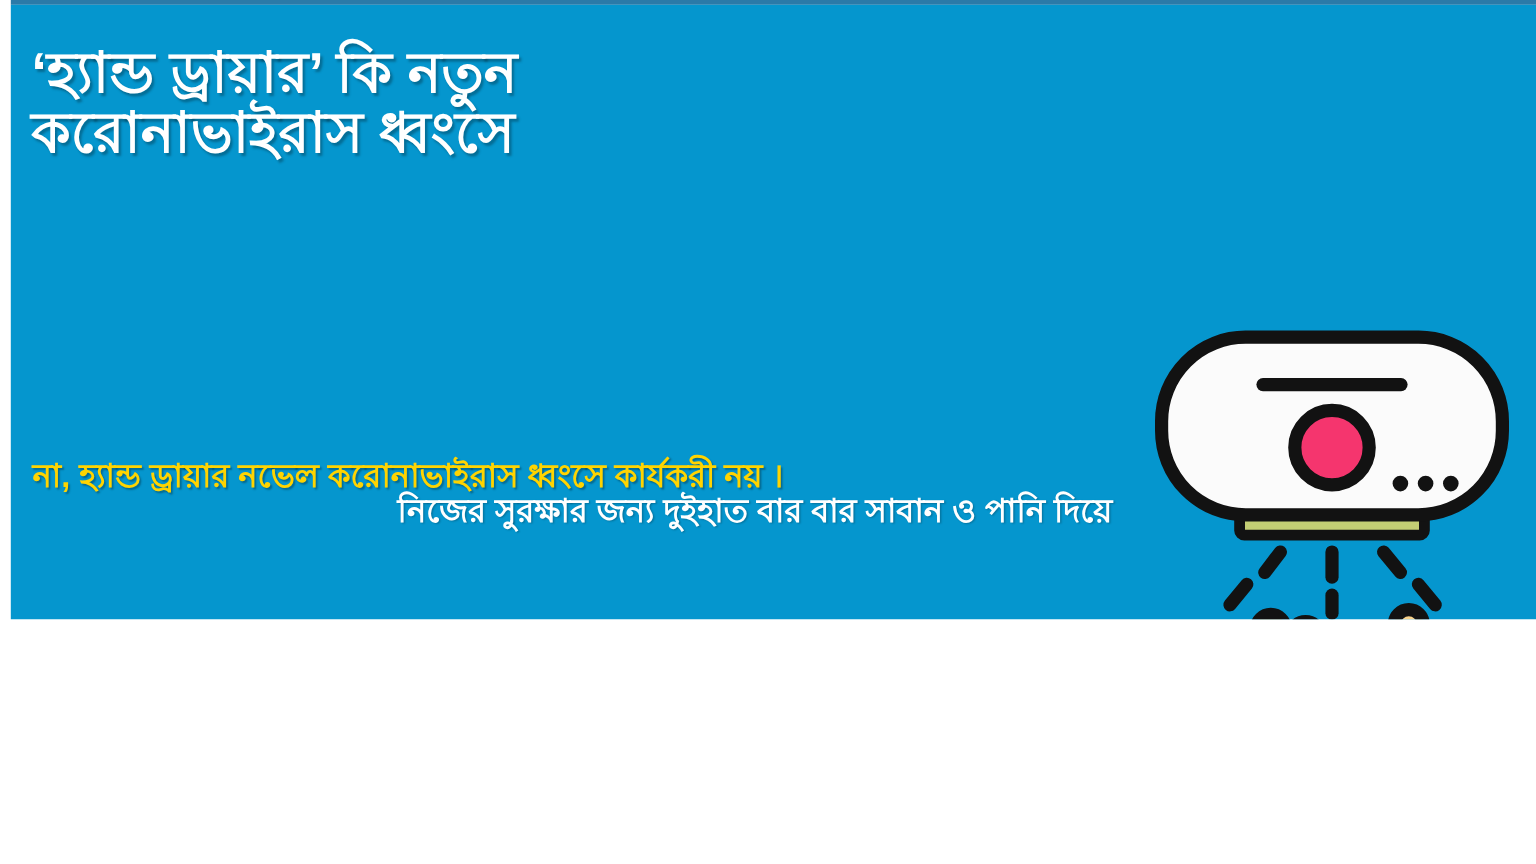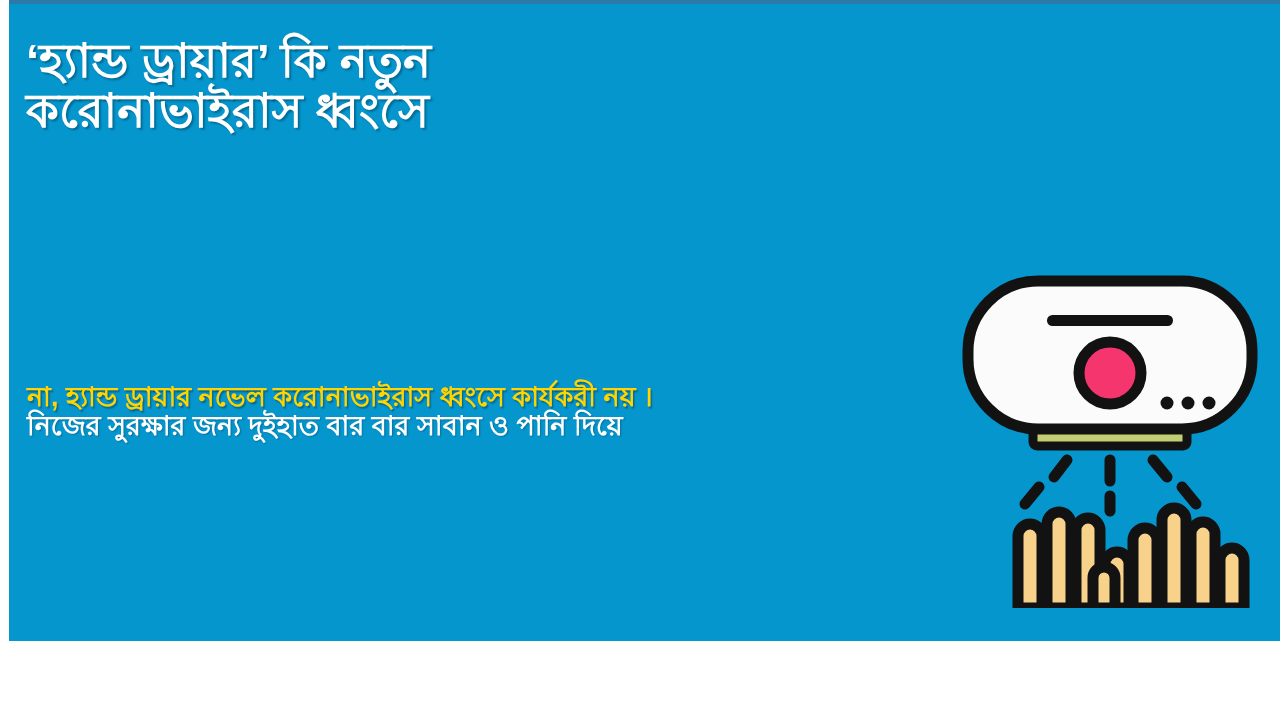--- a/index.html
+++ b/index.html
@@ -10,21 +10,21 @@
   body {
     width: 1280px;
     height: 720px;
     overflow: hidden;
     font-family: "Liberation Sans", sans-serif;
   }
 
   #slide {
     position: relative;
     width: 1280px;
-    height: 720px;
+    height: 516px;
     background: #ffffff;
     overflow: hidden;
   }
 
   
   #blue-panel {
     position: absolute;
     left: 9px;
     top: 4px;
     width: 1271px;
@@ -75,21 +75,21 @@
     position: absolute;
     left: 27px;
     top: 408px;
     width: 900px;
     color: #ffffff;
     font-size: 27px;
     font-weight: bold;
     line-height: 37px;
     text-shadow: 1.2px 1.2px 1.5px rgba(0,0,0,0.22);
   }
-  #body-text .body-line { display: block; white-space: nowrap; }
+  #body-text .body-line { display: block; white-space: nowrap; text-align: right; }
 
   
   #illustration {
     position: absolute;
     left: 955px;
     top: 268px;
     width: 310px;
     height: 340px;
   }
 

